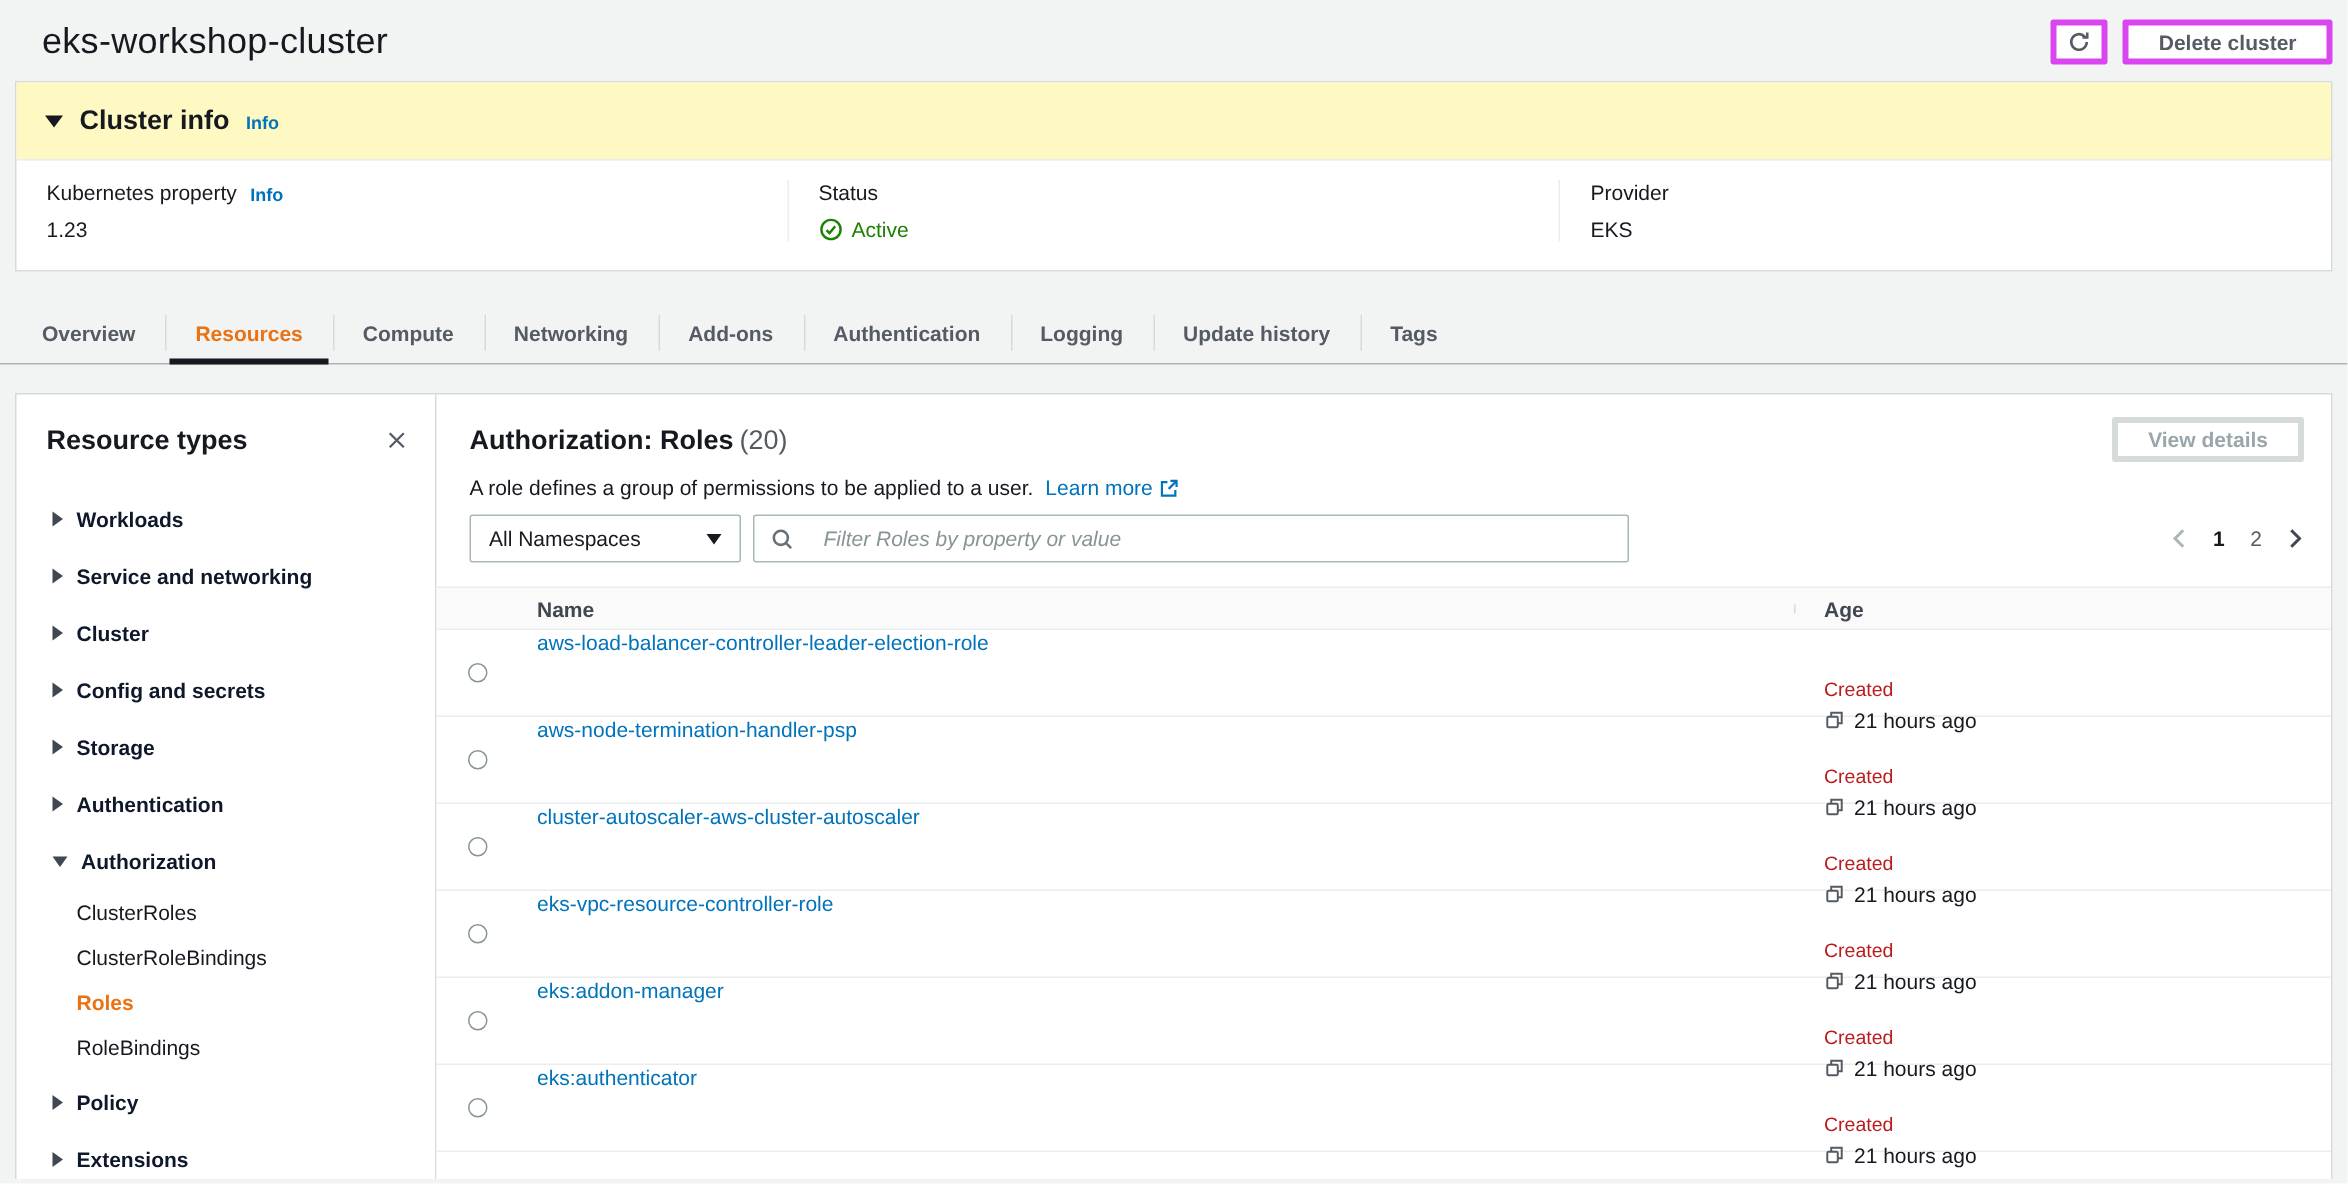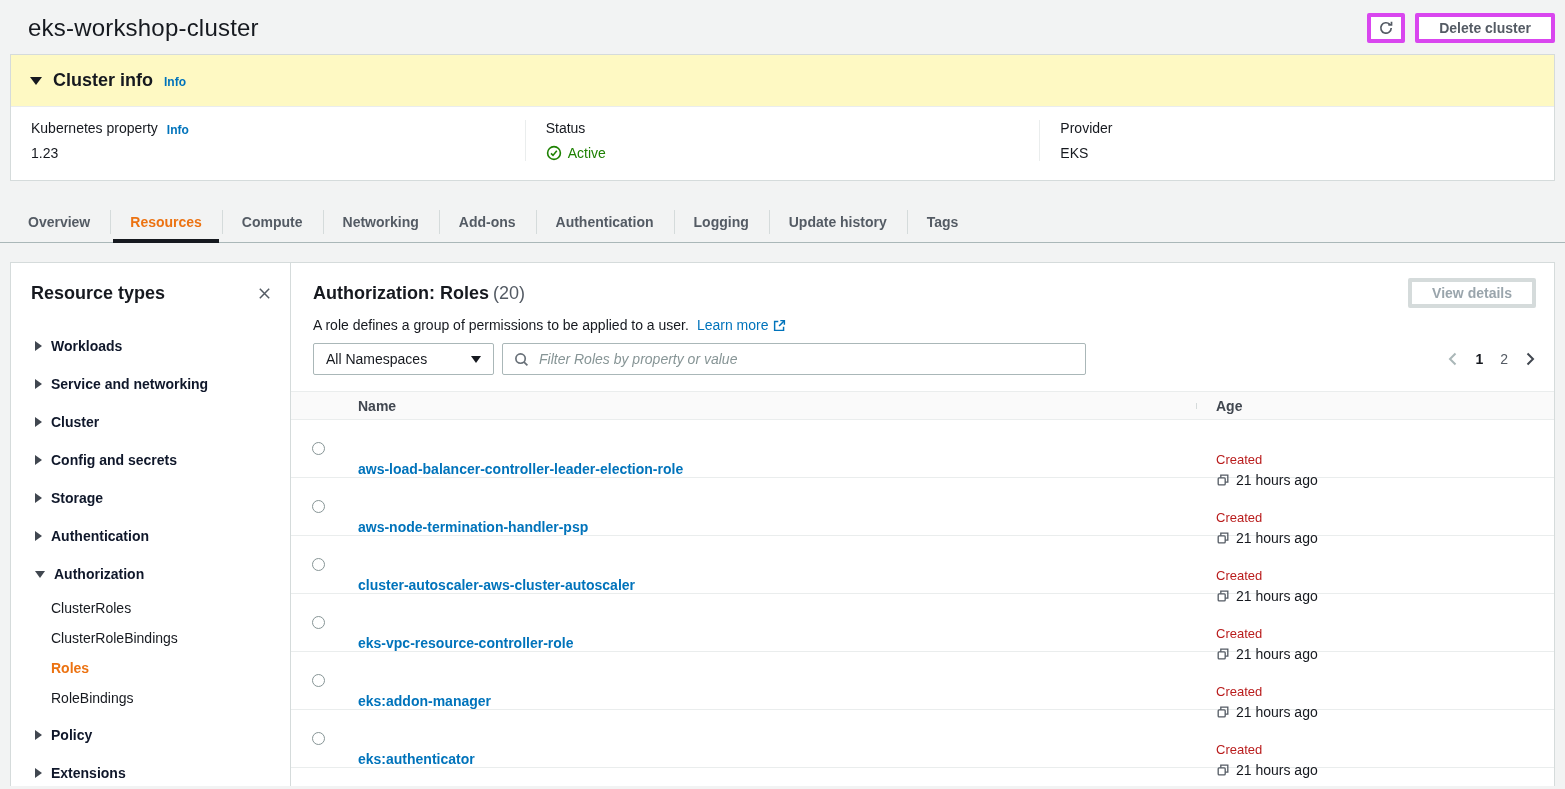--- a/index.html
+++ b/index.html
@@ -53,39 +53,39 @@
   
   .main { flex:1; min-width:0; padding:15px 18px 0 22px; }
   .main-head { display:flex; justify-content:space-between; align-items:center; }
   .main-title { font-size:18px; font-weight:700; margin:0; }
   .main-count { font-weight:400; color:#545b64; margin-left:4px; }
   .desc-row { margin-top:9px; font-size:14px; display:flex; align-items:center; gap:8px; }
   .learn-link { color:#0073bb; cursor:pointer; display:inline-flex; align-items:center; gap:4px; }
   .filter-row { margin-top:10px; display:flex; align-items:center; }
   .select { width:181px; height:32px; flex:none; border:1px solid #aab7b8; border-radius:2px; background:#fff; display:flex; align-items:center; justify-content:space-between; padding:0 12px; font-size:14px; cursor:pointer; }
   .caret-sm { width:0; height:0; border-left:5px solid transparent; border-right:5px solid transparent; border-top:7px solid #16191f; }
-  .search { width:584px; flex:none; margin-left:8px; height:32px; border:1px solid #aab7b8; border-radius:2px; background:#fff; display:flex; align-items:center; padding:0 11px; gap:8px; }
+  .search { width:584px; flex:none; margin-left:8px; height:32px; border:1px solid #aab7b8; border-radius:2px; background:#fff; display:flex; align-items:center; padding:0 11px; gap:18px; }
   .search input { border:none; outline:none; flex:1; font-size:14px; font-family:inherit; color:#16191f; background:transparent; }
   .search input::placeholder { font-style:italic; color:#879596; }
   .pager { margin-left:auto; display:flex; align-items:center; gap:17px; font-size:14px; }
   .chev { display:flex; align-items:center; cursor:pointer; color:#414750; }
   .chev.disabled { color:#aab7b8; cursor:default; }
   .page-num { cursor:pointer; color:#545b64; }
   .page-num.current { font-weight:700; color:#16191f; }
   
   .table { margin:16px -18px 0 -22px; }
   .thead { display:flex; align-items:center; height:29px; border-top:1px solid #eaeded; border-bottom:1px solid #eaeded; background:#fafafa; font-weight:700; font-size:14px; color:#414750; }
   .col-sel { width:55px; flex:none; }
   .col-name { flex:1; padding-left:12px; min-width:0; }
   .col-age { width:358px; flex:none; padding-left:20px; position:relative; }
   .thead .col-age::before { content:""; position:absolute; left:0; top:5px; bottom:5px; width:1px; background:#d5dbdb; }
   .trow { display:flex; height:58px; border-bottom:1px solid #eaeded; background:#fff; }
   .cell-sel { width:55px; flex:none; display:flex; align-items:center; justify-content:center; }
   .radio { width:13px; height:13px; border:1px solid #879596; border-radius:50%; background:#fff; cursor:pointer; }
-  .cell-name { flex:1; padding-left:12px; display:flex; align-items:flex-end; min-width:0;font-weight:bold; }
+  .cell-name { flex:1; padding-left:12px; display:flex; align-items:flex-start; min-width:0; }
   .role-link { color:#0073bb; font-size:14px; text-decoration:none; cursor:pointer; }
   .cell-age { width:358px; flex:none; padding:9px 0 0 20px; }
   .created-label { font-size:13px; color:#b91c1c;margin-top:23px; }
   .age-line { margin-top:5px; display:flex; align-items:center; gap:6px; font-size:14px; color:#16191f; }
   .copy-icon { display:flex; cursor:pointer; }
 </style>
 </head>
 <body>
 
 <div class="top-header">

